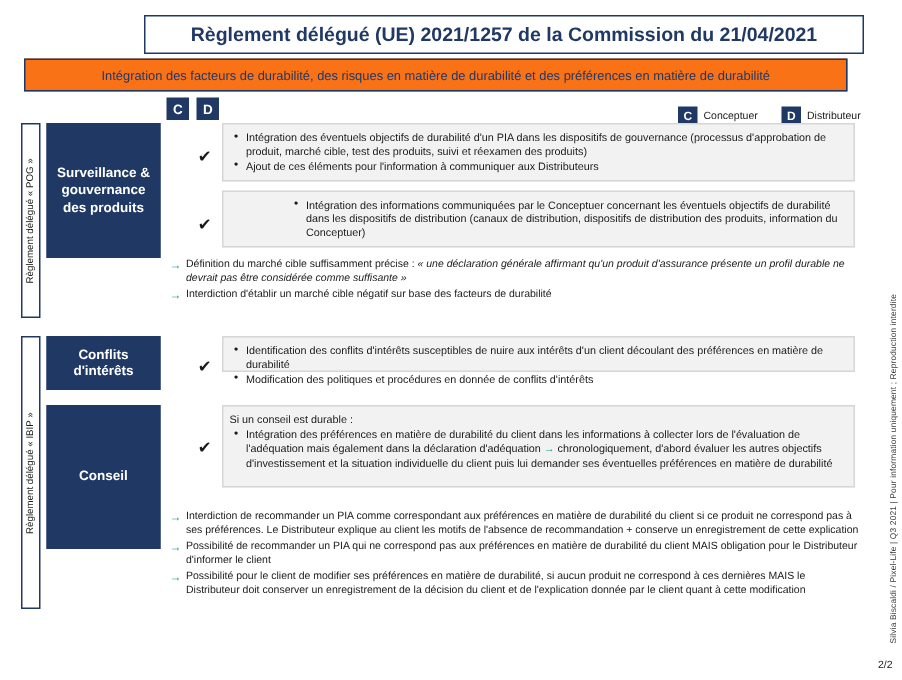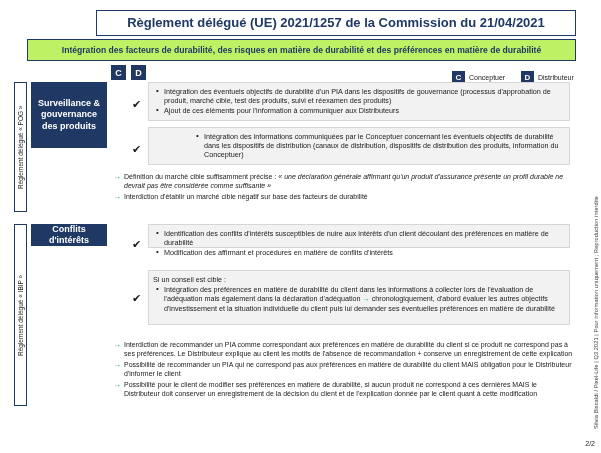--- a/index.html
+++ b/index.html
@@ -22,26 +22,25 @@
     background: #ffffff;
     display: flex; align-items: center; justify-content: center;
     text-align: center;
   }
   .title-box .t {
     font-size: 13px; font-weight: bold; color: #1f3864;
     line-height: 1.1;
   }
   .subtitle-box {
     position: absolute;
-    left: 27px; top: 39px; width: 549px; height: 22px;
-    border: 1px solid #1f3864;
-    background: #bef264;
-    display: flex; align-items: center; justify-content: center;
-    text-align: center;
-    font-weight: bold;
+    left: 16px; top: 39px; width: 549px; height: 22px;
+    border: 1px solid #1f3864;
+    background: #f97316;
+    display: flex; align-items: center; justify-content: center;
+    text-align: center;
   }
   .subtitle-box .t { font-size: 8.6px; color: #1f3864; }
 
   
   .colhdr {
     position: absolute;
     width: 15px; height: 15px;
     background: #1f3864;
     color: #ffffff;
     font-size: 9px; font-weight: bold;
@@ -78,22 +77,22 @@
   
   .blueblock {
     position: absolute;
     background: #1f3864;
     border: 1px solid #1f3864;
     color: #ffffff;
     display: flex; align-items: center; justify-content: center;
     text-align: center;
     font-size: 9px; font-weight: bold; line-height: 1.25;
   }
-  .blueblock.surv { left: 31px; top: 82px; width: 76px; height: 66px; }
-  .blueblock.conf { left: 31px; top: 224px; width: 76px; height: 22px; }
+  .blueblock.surv { left: 31px; top: 82px; width: 76px; height: 90px; }
+  .blueblock.conf { left: 31px; top: 224px; width: 76px; height: 36px; }
   .blueblock.cons { left: 31px; top: 270px; width: 76px; height: 96px; }
 
   
   .check {
     position: absolute;
     width: 15px;
     font-size: 11px; font-weight: bold; color: #1a1a1a;
     text-align: center;
     font-family: "DejaVu Sans", sans-serif;
   }
@@ -194,28 +193,29 @@
     <div class="line">Définition du marché cible suffisamment précise : <span class="it">« une déclaration générale affirmant qu'un produit d'assurance présente un profil durable ne devrait pas être considérée comme suffisante »</span></div>
     <div class="line">Interdiction d'établir un marché cible négatif sur base des facteurs de durabilité</div>
   </div>
 
   <div class="blueblock conf">Conflits d'intérêts</div>
 
   <div class="check" style="left:129px; top:238px;">✔</div>
   <div class="cbox" style="left:148px; top:224px; width:422px; height:24px;">
     <ul>
       <li>Identification des conflits d'intérêts susceptibles de nuire aux intérêts d'un client découlant des préférences en matière de durabilité</li>
-      <li>Modification des affirmant et procédures en matière de conflits d'intérêts</li>
-    </ul>
-  </div>
-
+      <li>Modification des politiques et procédures en donnée de conflits d'intérêts</li>
+    </ul>
+  </div>
+
+  <div class="blueblock cons">Conseil</div>
 
   <div class="check" style="left:129px; top:292px;">✔</div>
   <div class="cbox" style="left:148px; top:270px; width:422px; height:55px;">
-    <div class="plain">Si un conseil est cible :</div>
+    <div class="plain">Si un conseil est durable :</div>
     <ul>
       <li>Intégration des préférences en matière de durabilité du client dans les informations à collecter lors de l'évaluation de l'adéquation mais également dans la déclaration d'adéquation <span class="green">→</span> chronologiquement, <span class="u">d'abord</span> évaluer les autres objectifs d'investissement et la situation individuelle du client <span class="u">puis</span> lui demander ses éventuelles préférences en matière de durabilité</li>
     </ul>
   </div>
 
   <div class="notes" style="left:113px; top:340px; width:460px;">
     <div class="line">Interdiction de recommander un PIA comme correspondant aux préférences en matière de durabilité du client si ce produit ne correspond pas à ses préférences. Le Distributeur explique au client les motifs de l'absence de recommandation + conserve un enregistrement de cette explication</div>
     <div class="line">Possibilité de recommander un PIA qui ne correspond pas aux préférences en matière de durabilité du client MAIS obligation pour le Distributeur d'informer le client</div>
     <div class="line">Possibilité pour le client de modifier ses préférences en matière de durabilité, si aucun produit ne correspond à ces dernières MAIS le Distributeur doit conserver un enregistrement de la décision du client et de l'explication donnée par le client quant à cette modification</div>
   </div>

